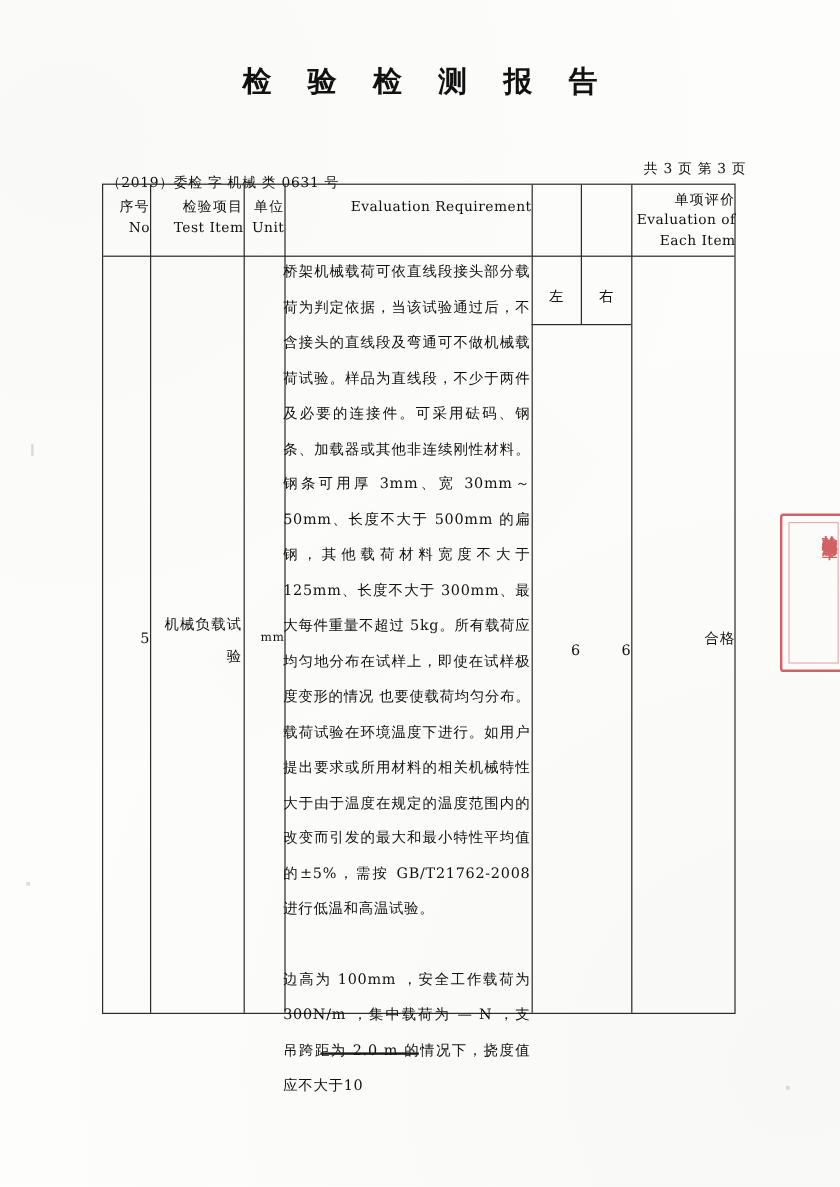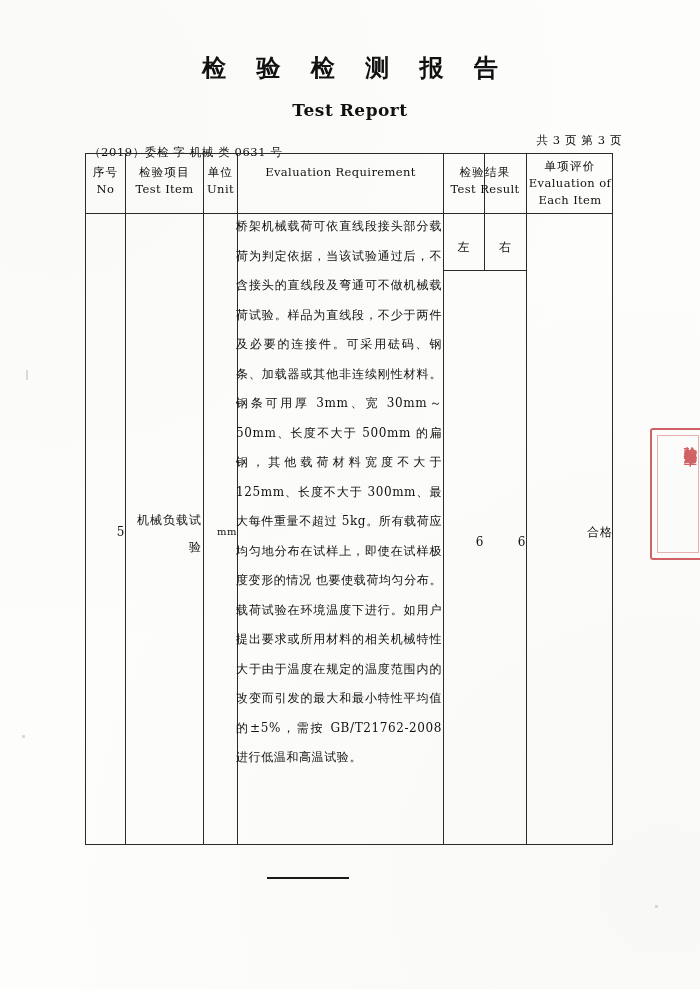--- a/index.html
+++ b/index.html
@@ -108,21 +108,21 @@
     background: #2a2a2a;
   }
 
   .cell {
     position: absolute;
     box-sizing: border-box;
     font-family: "DejaVu Serif", serif;
     color: #111;
   }
   .hdr {
-    text-align: center;
+    text-align: right;
     font-size: 11.5px;
     line-height: 17px;
     letter-spacing: 0.4px;
   }
   .hdr .cn { display: block; letter-spacing: 1.2px; }
   .hdr .en { display: block; }
 
   .body-cell {
     font-size: 12px;
     line-height: 16px;
@@ -198,21 +198,20 @@
   .speck { position: absolute; background: #9a9a9a; opacity: 0.35; }
 </style>
 </head>
 <body>
 
 <div class="paper"></div>
 
 <div class="doc">
 
   <div class="title-cn">检 验 检 测 报 告</div>
-  <div class="title-en">Test Report</div>
 
   <div class="report-no">（2019）委检 字 机械 类 0631 号</div>
   <div class="page-no">共 3 页 第 3 页</div>
 
   <div class="tbl">
     <div class="tbl-inner">
 
       <div class="vline" style="left:39px"></div>
       <div class="vline" style="left:117px"></div>
       <div class="vline" style="left:151px"></div>
@@ -233,24 +232,20 @@
         <span class="cn">检验项目</span>
         <span class="en">Test Item</span>
       </div>
       <div class="cell hdr" style="left:118px;top:10px;width:33px">
         <span class="cn">单位</span>
         <span class="en">Unit</span>
       </div>
       <div class="cell hdr" style="left:152px;top:10px;width:205px">
         <span class="en">Evaluation Requirement</span>
       </div>
-      <div class="cell hdr" style="left:358px;top:10px;width:82px">
-        <span class="cn">检验结果</span>
-        <span class="en">Test Result</span>
-      </div>
       <div class="cell hdr" style="left:441px;top:4px;width:86px">
         <span class="cn">单项评价</span>
         <span class="en">Evaluation of</span>
         <span class="en">Each Item</span>
       </div>
 
       <div class="cell small-center" style="left:358px;top:85px;width:40px">左</div>
       <div class="cell small-center" style="left:399px;top:85px;width:41px">右</div>
 
       <div class="cell body-cell" style="left:0;top:370px;width:39px">5</div>
@@ -261,20 +256,21 @@
       <div class="cell body-cell" style="left:399px;top:380px;width:41px">6</div>
 
       <div class="cell body-cell" style="left:441px;top:370px;width:86px;letter-spacing:1px">合格</div>
 
     </div>
   </div>
 
   <div class="req-text">
     <p>桥架机械载荷可依直线段接头部分载荷为判定依据，当该试验通过后，不含接头的直线段及弯通可不做机械载荷试验。样品为直线段，不少于两件及必要的连接件。可采用砝码、钢条、加载器或其他非连续刚性材料。钢条可用厚 3mm、宽 30mm～50mm、长度不大于 500mm 的扁钢，其他载荷材料宽度不大于 125mm、长度不大于 300mm、最大每件重量不超过 5kg。所有载荷应均匀地分布在试样上，即使在试样极度变形的情况 也要使载荷均匀分布。载荷试验在环境温度下进行。如用户提出要求或所用材料的相关机械特性大于由于温度在规定的温度范围内的改变而引发的最大和最小特性平均值的±5%，需按 GB/T21762-2008 进行低温和高温试验。</p>
     <div class="gap"></div>
+    <p>边高为 100mm ，安全工作载荷为 300N/m ，集中载荷为 — N ，支吊跨距为 2.0 m 的情况下，挠度值应不大于10</p>
   </div>
 
   <div class="end-rule"></div>
 
   <div class="stamp">
     <div class="sv">检验检测专用章</div>
   </div>
 
   <div class="speck" style="left:26px;top:370px;width:2px;height:10px"></div>
   <div class="speck" style="left:22px;top:735px;width:3px;height:3px"></div>

